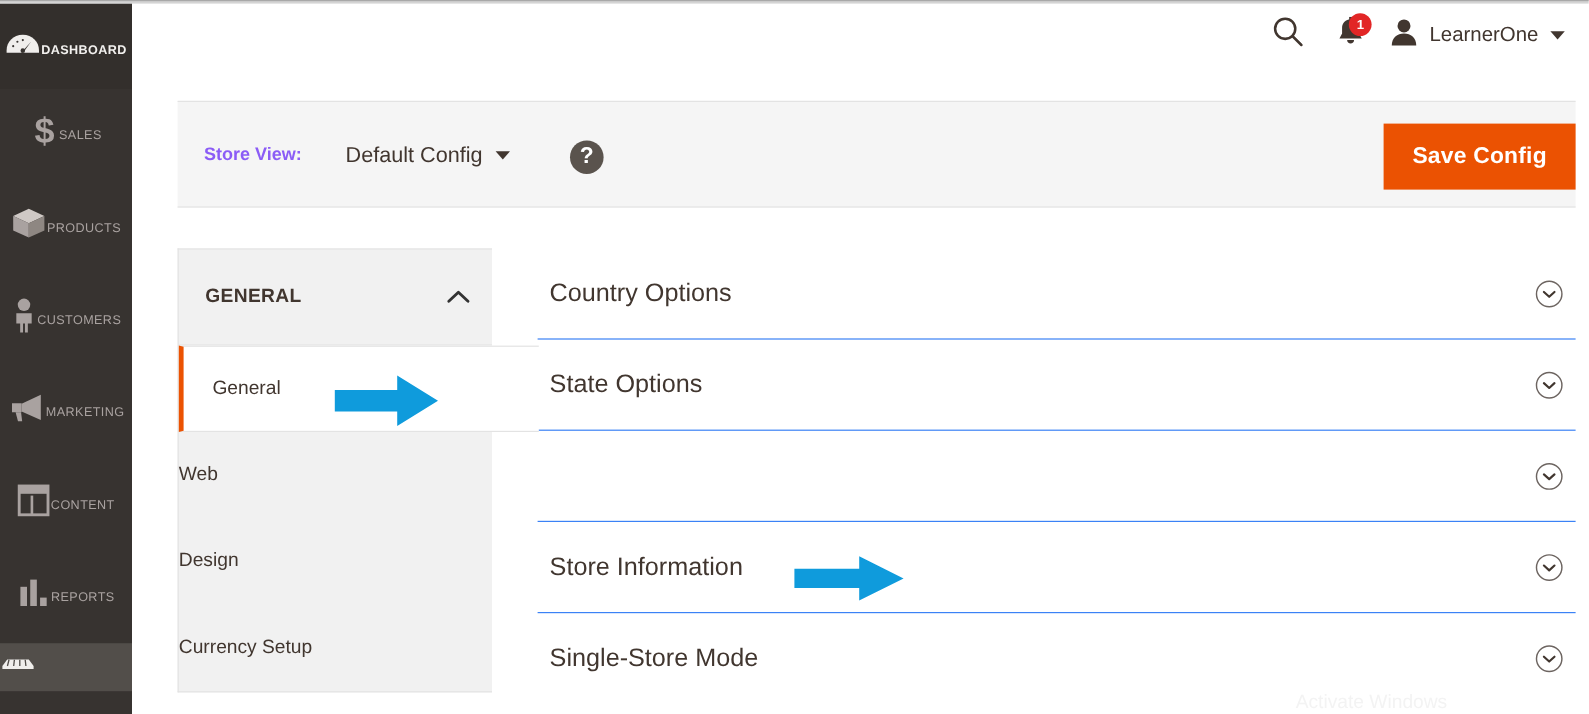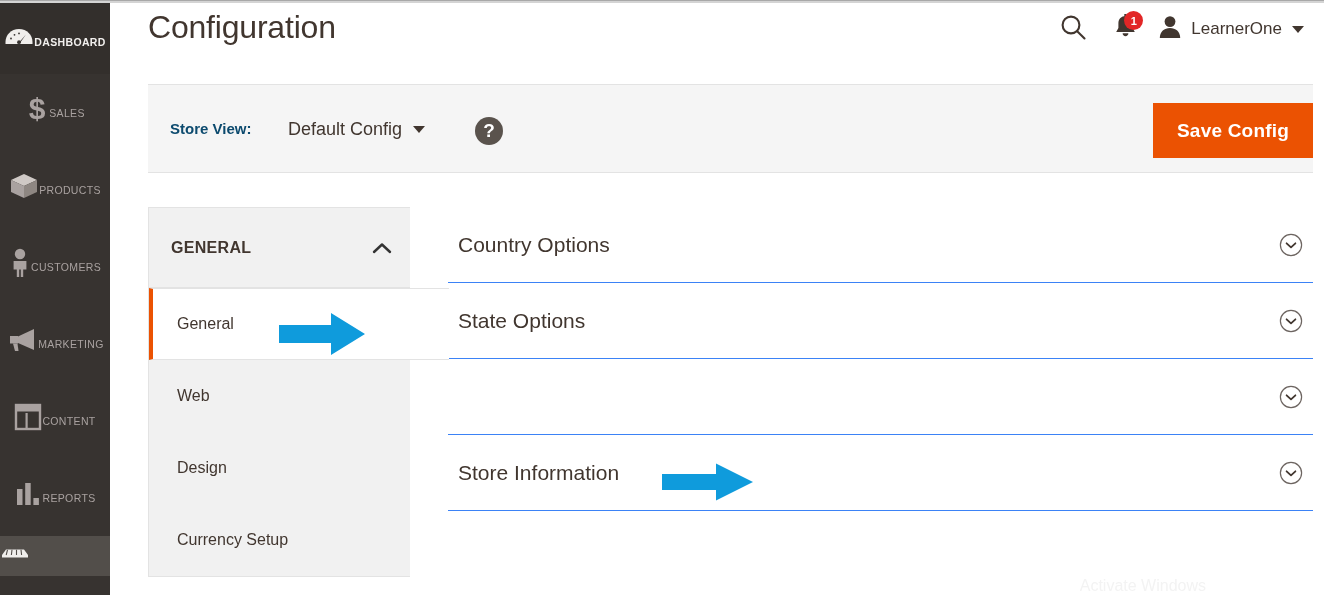--- a/index.html
+++ b/index.html
@@ -160,21 +160,21 @@
     height: 89px;
     background: #f5f5f5;
     border-top: 1px solid #e3e3e3;
     border-bottom: 1px solid #e3e3e3;
   }
   .sv-label {
     position: absolute;
     left: 22px; top: 35px;
     font-size: 15px;
     font-weight: bold;
-    color: #0c4a6e;
+    color: #8b5cf6;
     font-family: "Liberation Sans", sans-serif;
   }
   .sv-switcher {
     position: absolute;
     left: 140px; top: 34px;
     display: flex; align-items: center; gap: 11px;
     cursor: pointer;
   }
   .sv-value {
     font-size: 18px;
@@ -245,21 +245,20 @@
   .cfg-chevron {
     position: absolute;
     right: 18px;
     top: 33px;
   }
   .cfg-item {
     position: relative;
     height: 72px;
     display: flex;
     align-items: center;
-    padding-left: 28px;
     cursor: pointer;
     font-size: 16px;
     color: #41362f;
     font-family: "Liberation Sans", sans-serif;
   }
   .cfg-item.active {
     background: #ffffff;
     border-left: 4px solid #eb5202;
     padding-left: 24px;
     width: 300px;
@@ -419,21 +418,20 @@
           <path d="M7.5 0.8 L6.2 6 M12 0.8 L11.4 6 M16.5 0.8 L16.5 6 M21 0.8 L21.6 6" stroke="#524e4a" stroke-width="1.1"></path>
         </svg>
       </span>
       <span class="nav-label"></span>
     </div>
   </nav>
 
   <div class="main">
 
     <div class="page-head">
-      <h1 class="page-title">Configuration</h1>
 
       <div class="head-right">
 
         <div class="icon-btn">
           <span>
             <svg width="27" height="27" viewBox="0 0 27 27">
               <circle cx="11" cy="11" r="8.4" fill="none" stroke="#41362f" stroke-width="2.1"></circle>
               <line x1="17.2" y1="17.2" x2="24.5" y2="24.5" stroke="#41362f" stroke-width="2.1" stroke-linecap="round"></line>
             </svg>
           </span>
@@ -539,20 +537,29 @@
       <div class="cfg-group">
         <span class="cfg-group-title">Store Information</span>
         <span class="cfg-group-toggle">
           <svg width="24" height="24" viewBox="0 0 24 24">
             <circle cx="12" cy="12" r="10.6" fill="none" stroke="#6d6561" stroke-width="1.2"></circle>
             <polyline points="7.6,10.3 12,14.3 16.4,10.3" fill="none" stroke="#41362f" stroke-width="1.8" stroke-linecap="round" stroke-linejoin="round"></polyline>
           </svg>
         </span>
       </div>
 
+      <div class="cfg-group" style="border-bottom:none;">
+        <span class="cfg-group-title">Single-Store Mode</span>
+        <span class="cfg-group-toggle">
+          <svg width="24" height="24" viewBox="0 0 24 24">
+            <circle cx="12" cy="12" r="10.6" fill="none" stroke="#6d6561" stroke-width="1.2"></circle>
+            <polyline points="7.6,10.3 12,14.3 16.4,10.3" fill="none" stroke="#41362f" stroke-width="1.8" stroke-linecap="round" stroke-linejoin="round"></polyline>
+          </svg>
+        </span>
+      </div>
 
     </div>
 
     <div class="watermark">Activate Windows</div>
 
   </div>
 
   <div class="arrow-overlay" id="arrow-general">
     <svg width="90" height="46" viewBox="0 0 90 46">
       <path d="M2 14 L54 14 L54 2 L88 23 L54 44 L54 32 L2 32 Z" fill="#0f9bdc"></path>

